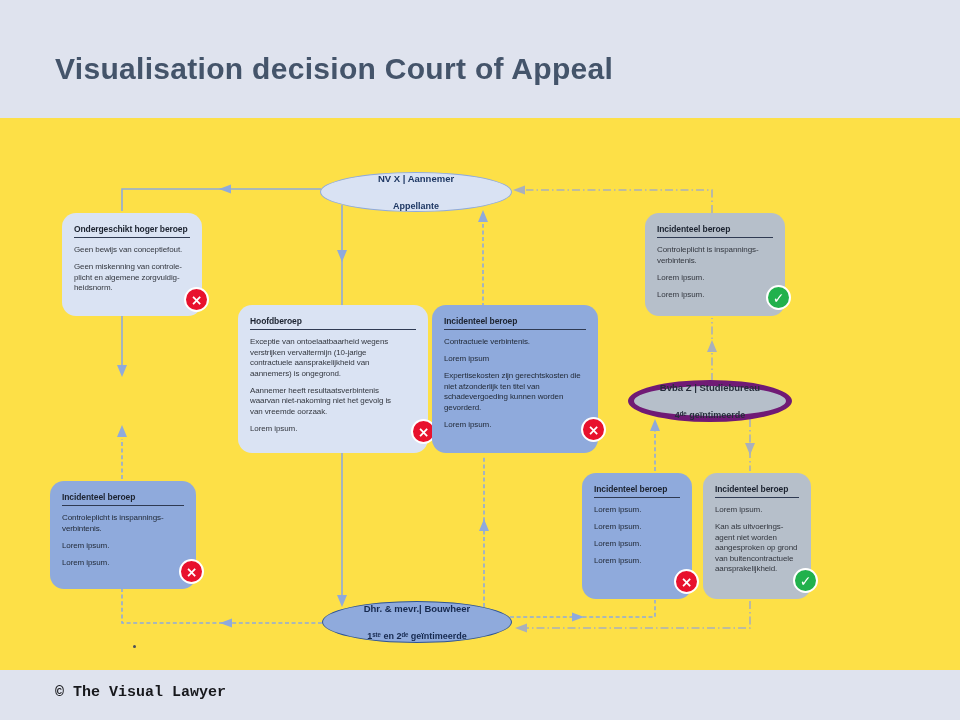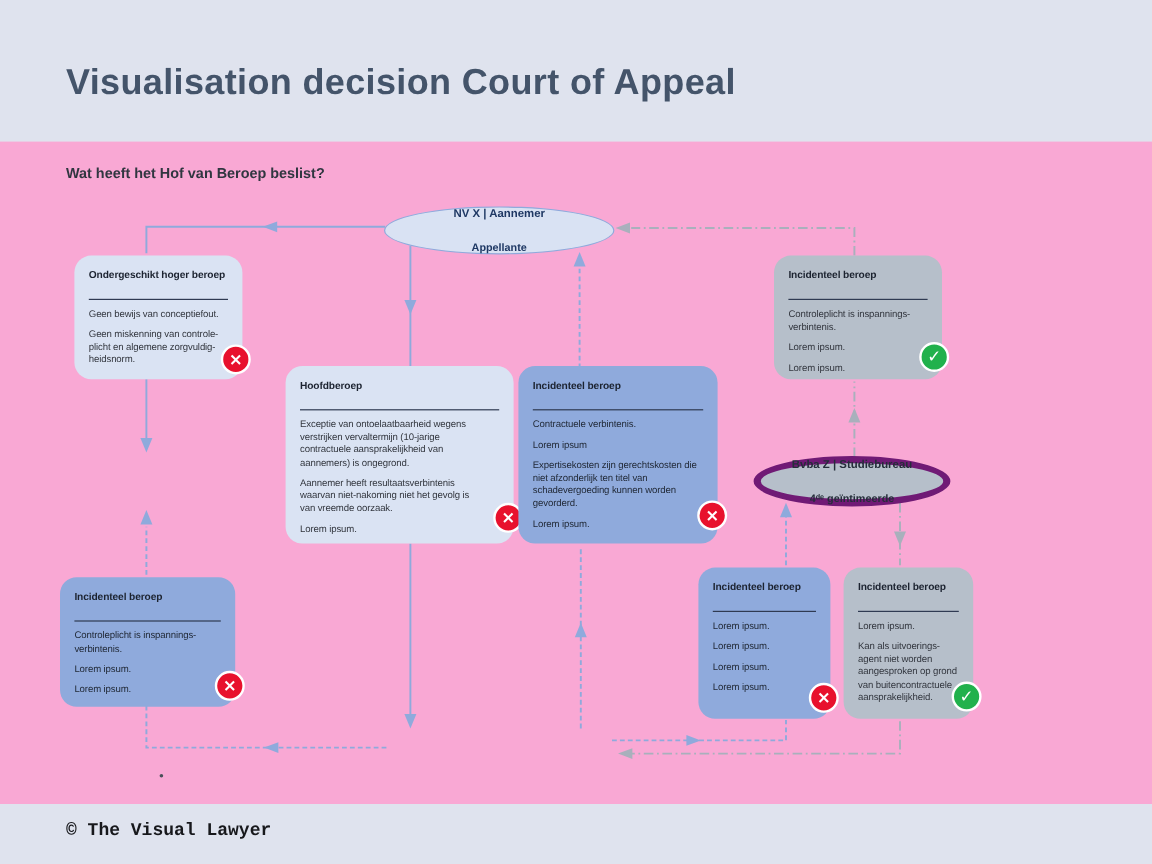--- a/index.html
+++ b/index.html
@@ -1,38 +1,38 @@
 <!DOCTYPE html>
 <html><head>
 <meta charset="utf-8">
 <style>
   html,body{margin:0;padding:0;background:#fff;}
   #slide{position:relative;width:960px;height:720px;overflow:hidden;
-         font-family:"Liberation Sans","DejaVu Sans",sans-serif;background:#f9a8d4;}
+         font-family:"Liberation Sans","DejaVu Sans",sans-serif;background:#fde047;}
   .band{position:absolute;left:0;width:960px;background:#dfe3ee;}
   #header-band{top:0;height:118px;}
   #footer-band{top:670px;height:50px;}
   #page-title{position:absolute;left:55px;top:52px;font-size:30px;font-weight:600;
               color:#44546a;letter-spacing:.3px;}
   #question{position:absolute;left:55px;top:137px;font-size:12px;font-weight:700;color:#303640;}
   #copyright{position:absolute;left:55px;top:684px;font-size:15px;font-weight:600;color:#17181c;font-family:Liberation Mono, monospace;}
 
   svg#connectors{position:absolute;left:0;top:0;pointer-events:none;}
   .cb{stroke:#8faadc;stroke-width:1.6;fill:none;}
   .db{stroke:#8faadc;stroke-width:1.6;fill:none;stroke-dasharray:4 2.6;}
   .dg{stroke:#a9b0bc;stroke-width:1.6;fill:none;stroke-dasharray:8 3 1.5 3;}
   .ab{fill:#8faadc;stroke:none;}
   .ag{fill:#a9b0bc;stroke:none;}
 
   .box{position:absolute;border-radius:14px;padding:11px 12px 5px;box-sizing:border-box;}
   .box.light{background:#dae3f3;}
   .box.blue{background:#8faadc;}
   .box.gray{background:#b6bfca;}
   .box-title{font-size:8.5px;font-weight:700;color:#1c2330;border-bottom:1.3px solid #2f3a52;
-             padding-bottom:15px;margin-bottom:7px;letter-spacing:-.1px;}
+             padding-bottom:3px;margin-bottom:7px;letter-spacing:-.1px;}
   .box-p{font-size:8px;line-height:1.32;color:#33373f;margin:0 0 6.5px;white-space:pre-line;
          letter-spacing:-.1px;}
   .blue .box-p{color:#1f2734;}
   .badge{position:absolute;width:21px;height:21px;border-radius:50%;display:flex;align-items:center;
          justify-content:center;color:#fff;font-weight:700;font-size:14px;line-height:1;
          border:2px solid #fff;font-family:"DejaVu Sans",sans-serif;}
   .badge.red{background:#e8112d;}
   .badge.green{background:#21b14c;}
 
   .enode{position:absolute;border-radius:50%;display:flex;flex-direction:column;align-items:center;
@@ -50,21 +50,20 @@
   .dot{position:absolute;width:3px;height:3px;border-radius:50%;background:#4a4f59;}
 </style>
 </head>
 <body>
 
 <div id="slide">
 
   <div class="band" id="header-band"></div>
   <div class="band" id="footer-band"></div>
   <div id="page-title">Visualisation decision Court of Appeal</div>
-  <div id="question">Wat heeft het Hof van Beroep beslist?</div>
   <div id="copyright">© The Visual Lawyer</div>
 
   <svg id="connectors" width="960" height="720" viewBox="0 0 960 720">
 
     <path class="cb" d="M321,189 H122 V211"></path>
     <polygon class="ab" points="231,184.5 231,193.5 219,189"></polygon>
     <path class="cb" d="M342,205 V305"></path>
     <polygon class="ab" points="337,250 347,250 342,262"></polygon>
     <path class="cb" d="M342,453 V597"></path>
     <polygon class="ab" points="337,595 347,595 342,607"></polygon>
@@ -167,15 +166,19 @@
   </div>
 
   <div class="enode" id="node-appellant">
     <div class="t">NV X | Aannemer</div>
     <div class="s">Appellante</div>
   </div>
   <div class="enode" id="node-studiebureau">
     <div class="t">Bvba Z | Studiebureau</div>
     <div class="s">4ᵈᵉ geïntimeerde</div>
   </div>
+  <div class="enode" id="node-bouwheer">
+    <div class="t">Dhr. &amp; mevr.| Bouwheer</div>
+    <div class="s">1ˢᵗᵉ en 2ᵈᵉ geïntimeerde</div>
+  </div>
 
   <div class="dot" style="left:133px;top:645px;"></div>
 </div>
 
 </body></html>

